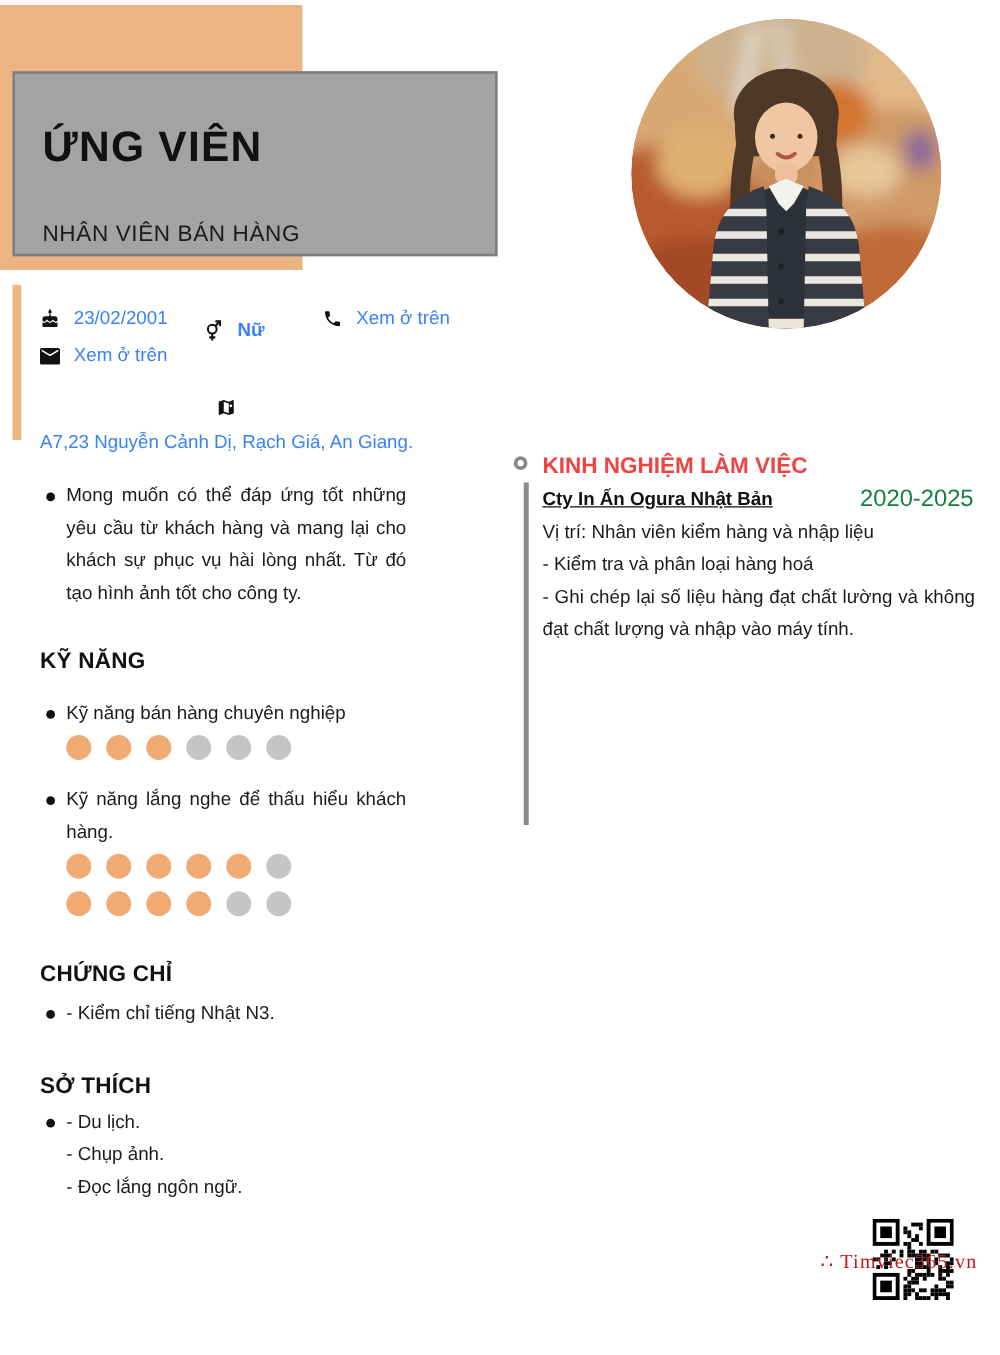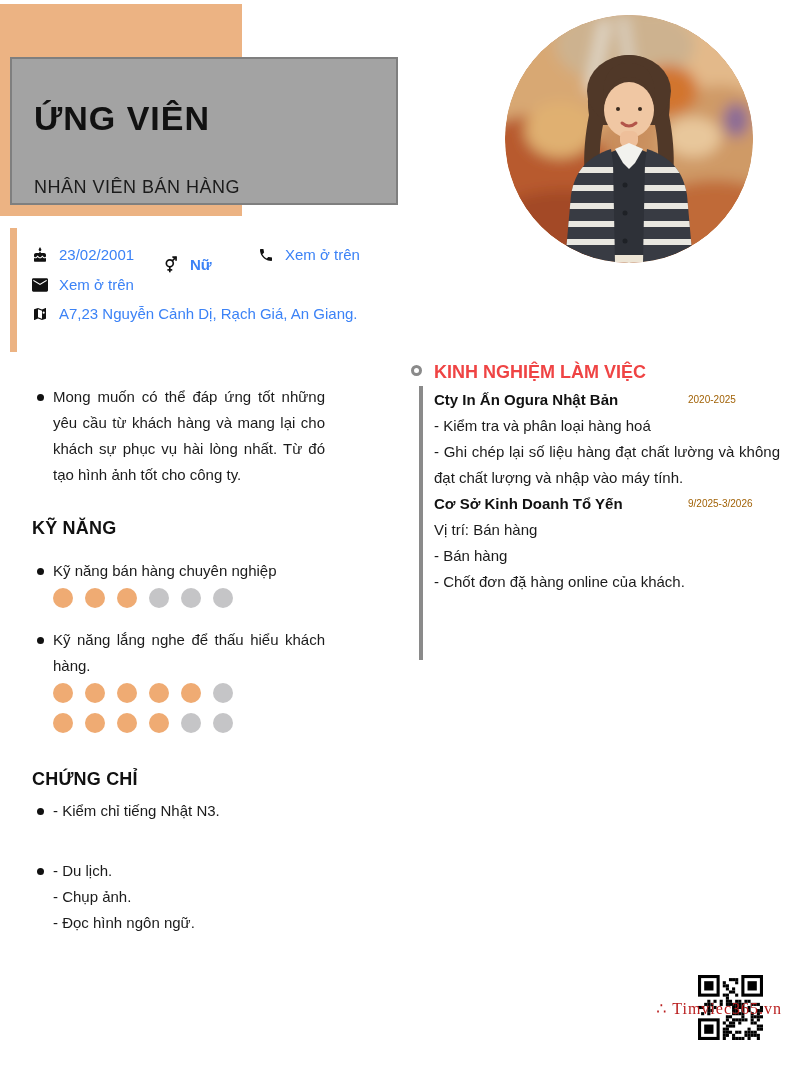--- a/index.html
+++ b/index.html
@@ -92,24 +92,24 @@
     position:absolute; left:3px; top:3px;
     width:11px; height:11px; border-radius:50%;
     border:3px solid #8a8a8a; background:#fff;
   }
   .exp-line {
     position:absolute; left:11px; top:24px;
     width:4px; height:274px; background:#8a8a8a;
   }
   .exp-entries { margin-left:26px; margin-top:4px; width:346px; }
   .exp-company-row { position:relative; line-height:26px; }
-  .exp-company { font-size:15px; font-weight:bold; color:#111; }
+  .exp-company { font-size:15px; font-weight:bold; color:#111;text-decoration:underline; }
   .exp-period {
     position:absolute; left:254px; top:0;
-    font-size:10px; color:#a16207; white-space:nowrap;
+    font-size:19px; color:#15803d; white-space:nowrap;
   }
   .exp-detail { font-size:15px; line-height:26px; text-align:justify; color:#1b1b1b; }
 
   
   .qr-code { position:absolute; left:698px; top:975px; width:65px; height:65px; }
   .watermark {
     position:absolute; right:18px; top:999px;
     font-family:Liberation Serif, serif;
     font-size:16px; letter-spacing:1px; color:#b91c1c;
     white-space:nowrap;
@@ -221,21 +221,21 @@
     <span>Xem ở trên</span>
   </div>
 
   <div class="contact-item" style="left:32px; top:276px;">
     <svg width="16" height="14" viewBox="0 0 24 20" fill="#111">
         <path d="M22 0H2C.9 0 0 .9 0 2v16c0 1.1.9 2 2 2h20c1.1 0 2-.9 2-2V2c0-1.1-.9-2-2-2zm0 4l-10 6L2 4V2l10 6 10-6v2z"></path>
       </svg>
     <span>Xem ở trên</span>
   </div>
 
-  <div class="contact-item" style="left:32px; top:305px;">
+  <div class="contact-item" style="left:32px; top:318px;flex-direction:column;">
     <svg width="16" height="16" viewBox="0 0 24 24" fill="#111">
         <path d="M20.5 3l-.16.03L15 5.1 9 3 3.36 4.9c-.21.07-.36.25-.36.48V20.5c0 .28.22.5.5.5l.16-.03L9 18.9l6 2.1 5.64-1.9c.21-.07.36-.25.36-.48V3.5c0-.28-.22-.5-.5-.5zM15 19l-6-2.11V5l6 2.11V19z"></path>
         <circle cx="17.5" cy="10" r="1.6" fill="#fff"></circle>
       </svg>
     <span>A7,23 Nguyễn Cảnh Dị, Rạch Giá, An Giang.</span>
   </div>
 
   <div class="left-col">
 
     <div class="bullet-item objective-text">Mong muốn có thể đáp ứng tốt những yêu cầu từ khách hàng và mang lại cho khách sự phục vụ hài lòng nhất. Từ đó tạo hình ảnh tốt cho công ty.</div>
@@ -278,53 +278,46 @@
           </div>
       </div>
     </div>
 
     <div class="cert-block">
       <div class="section-heading">CHỨNG CHỈ</div>
       <div class="bullet-item">- Kiểm chỉ tiếng Nhật N3.</div>
     </div>
 
     <div class="hobby-block">
+      <div class="section-heading">SỞ THÍCH</div>
       <div class="bullet-item">
         <div>- Du lịch.</div>
         <div>- Chụp ảnh.</div>
-        <div>- Đọc hình ngôn ngữ.</div>
+        <div>- Đọc lắng ngôn ngữ.</div>
       </div>
     </div>
   </div>
 
   <div class="right-col">
     <div class="exp-marker"></div>
     <div class="exp-line"></div>
     <div class="exp-heading">KINH NGHIỆM LÀM VIỆC</div>
 
     <div class="exp-entries">
 
       <div>
         <div class="exp-company-row">
           <span class="exp-company">Cty In Ấn Ogura Nhật Bản</span>
           <span class="exp-period">2020-2025</span>
         </div>
+        <div class="exp-detail">Vị trí: Nhân viên kiểm hàng và nhập liệu</div>
         <div class="exp-detail">- Kiểm tra và phân loại hàng hoá</div>
         <div class="exp-detail">- Ghi chép lại số liệu hàng đạt chất lường và không đạt chất lượng và nhập vào máy tính.</div>
       </div>
 
-      <div>
-        <div class="exp-company-row">
-          <span class="exp-company">Cơ Sở Kinh Doanh Tổ Yến</span>
-          <span class="exp-period">9/2025-3/2026</span>
-        </div>
-        <div class="exp-detail">Vị trí: Bán hàng</div>
-        <div class="exp-detail">- Bán hàng</div>
-        <div class="exp-detail">- Chốt đơn đặ hàng online của khách.</div>
-      </div>
 
     </div>
   </div>
 
   <div class="qr-code"><svg width="65" height="65" viewBox="0 0 63 63">
         <rect x="30" y="3" width="3" height="3" fill="#000"></rect>
         <rect x="33" y="3" width="3" height="3" fill="#000"></rect>
         <rect x="36" y="3" width="3" height="3" fill="#000"></rect>
         <rect x="24" y="6" width="3" height="3" fill="#000"></rect>
         <rect x="36" y="6" width="3" height="3" fill="#000"></rect>

